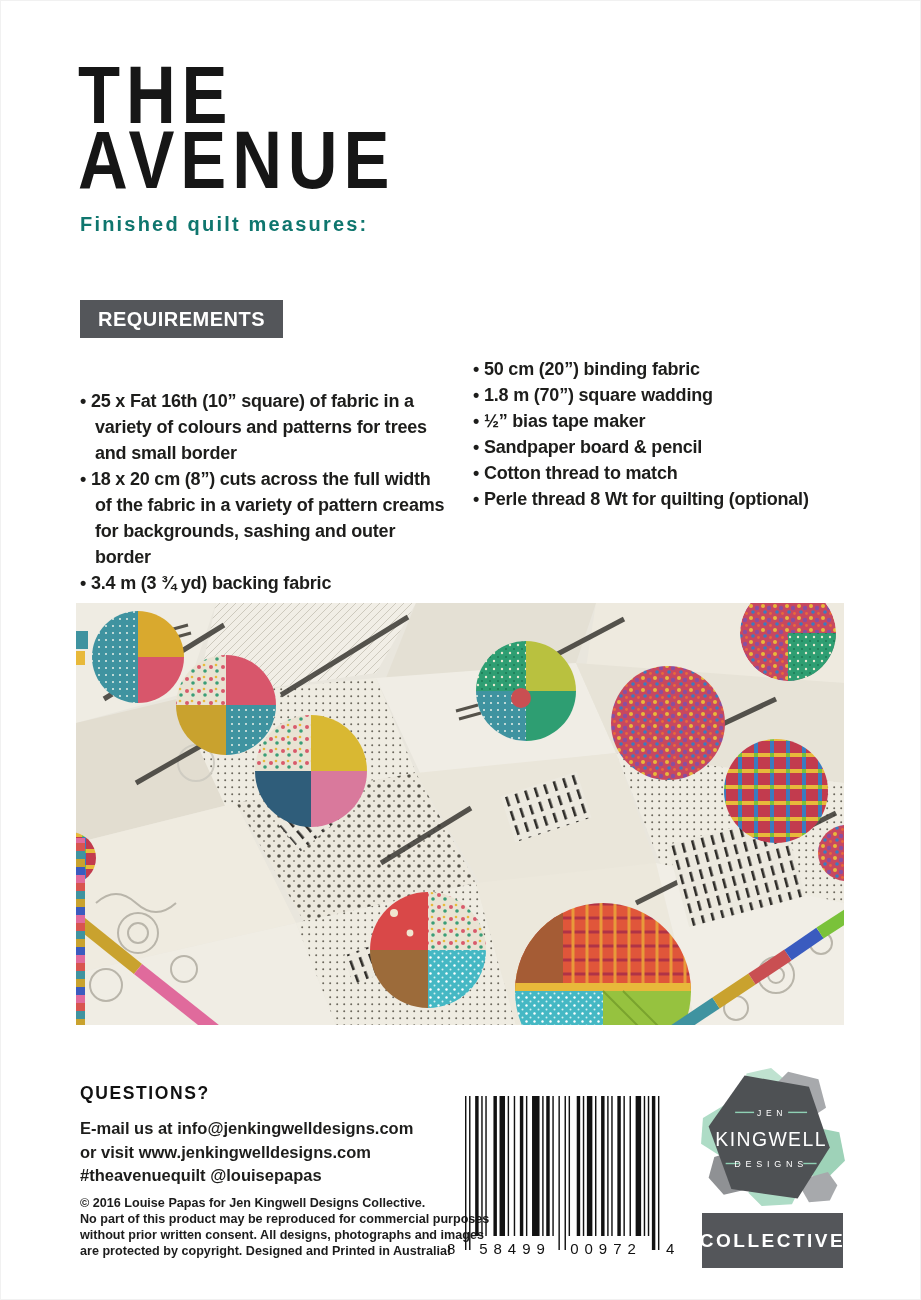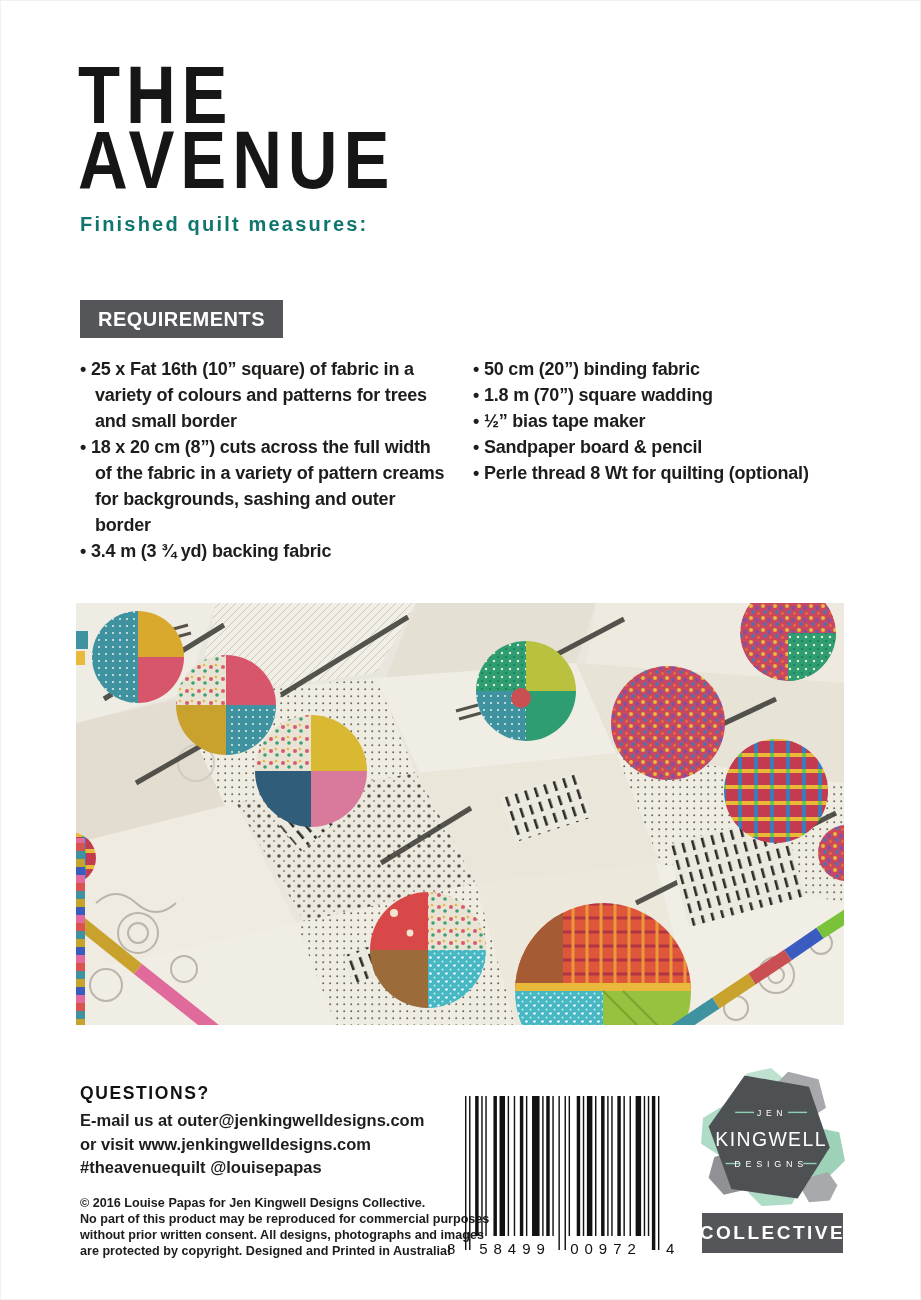--- a/index.html
+++ b/index.html
@@ -18,39 +18,39 @@
     font-size:20px;line-height:31px;font-weight:700;letter-spacing:2.2px;
     color:#0f766e;white-space:nowrap;
   }
   .req-header{
     position:absolute;left:80px;top:300px;width:203px;height:38px;
     background:#54565a;color:#fff;display:flex;align-items:center;justify-content:center;
     font-size:20px;font-weight:700;letter-spacing:.5px;
   }
   .req-cols{position:absolute;left:80px;top:356px;width:766px;display:flex;}
   .req-col{list-style:none;margin:0;padding:0;font-size:18px;line-height:26px;font-weight:600;color:#1d1d1b;letter-spacing:-.2px;}
-  .req-col.left{width:368px;margin-right:25px;}
+  .req-col.left{width:368px;margin-right:25px;margin-top:32px;}
   .req-col.right{width:373px;}
   .req-col li{padding-left:15px;text-indent:-15px;}
   .req-col li::before{content:"• ";}
   .photo{position:absolute;left:76px;top:603px;width:768px;height:422px;}
   .questions{position:absolute;left:80px;top:1083px;}
-  .q-head{font-size:17.5px;font-weight:700;letter-spacing:1.6px;margin-bottom:5px;color:#111;}
+  .q-head{font-size:17.5px;font-weight:700;letter-spacing:1.6px;margin-bottom:13px;color:#111;}
   .q-line{font-size:16.5px;line-height:23.5px;font-weight:600;color:#1d1d1b;}
   .copyright{position:absolute;left:80px;top:1196px;font-size:12.6px;line-height:15.9px;font-weight:600;color:#1c1c1c;}
   .barcode{position:absolute;left:445px;top:1092px;width:235px;height:180px;}
   .barcode svg{position:absolute;left:0;top:0;}
   .bc-digit{position:absolute;font-size:15px;color:#111;letter-spacing:2px;}
   .bc-d-left{left:2px;top:148px;}
   .bc-g1{left:26px;width:88px;top:148px;text-align:center;letter-spacing:6px;}
   .bc-g2{left:117px;width:88px;top:148px;text-align:center;letter-spacing:6px;}
   .bc-d-right{left:221px;top:148px;}
   .logo{position:absolute;left:697px;top:1066px;width:152px;height:142px;}
   .badge{
-    position:absolute;left:702px;top:1213px;width:141px;height:40px;background:#54565a;
+    position:absolute;left:702px;top:1213px;width:141px;height:55px;background:#54565a;
     color:#fff;display:flex;align-items:center;justify-content:center;
     font-size:19px;font-weight:700;letter-spacing:2.5px;
   }
 </style>
 </head>
 <body>
 
 <div class="page">
 
   <div class="title">
@@ -68,20 +68,21 @@
     <ul class="req-col left">
       <li>25 x Fat 16th (10” square) of fabric in a variety of colours and patterns for trees and small border</li>
       <li>18 x 20 cm (8”) cuts across the full width of the fabric in a variety of pattern creams for backgrounds, sashing and outer border</li>
       <li>3.4 m (3 ¾ yd) backing fabric</li>
     </ul>
     <ul class="req-col right">
       <li>50 cm (20”) binding fabric</li>
       <li>1.8 m (70”) square wadding</li>
       <li>½” bias tape maker</li>
       <li>Sandpaper board &amp; pencil</li>
+      <li>Cotton thread to match</li>
       <li>Perle thread 8 Wt for quilting (optional)</li>
     </ul>
   </div>
 
   <svg class="photo" viewBox="0 0 768 422" preserveAspectRatio="none">
     <defs>
       <clipPath id="ph">
           <rect x="0" y="0" width="768" height="422"></rect>
         </clipPath>
       <pattern id="pd1" width="7" height="7" patternUnits="userSpaceOnUse">
@@ -286,21 +287,21 @@
         <line x1="744" y1="330" x2="772" y2="312" stroke="#7ac23a" stroke-width="13"></line>
         <rect x="0" y="235" width="9" height="187" fill="url(#binding)"></rect>
         <rect x="0" y="28" width="12" height="18" fill="#3f93a0"></rect>
         <rect x="0" y="48" width="9" height="14" fill="#e8b93a"></rect>
       </g>
     </g>
   </svg>
 
   <div class="questions">
     <div class="q-head">QUESTIONS?</div>
-    <div class="q-line">E-mail us at outer@jenkingwelldesigns.com</div>
+    <div class="q-line">E-mail us at info@jenkingwelldesigns.com</div>
     <div class="q-line">or visit www.jenkingwelldesigns.com</div>
     <div class="q-line">#theavenuequilt @louisepapas</div>
   </div>
 
   <div class="copyright">
     <div>© 2016  Louise Papas  for Jen Kingwell Designs Collective.</div>
     <div>No part of this product may be reproduced for commercial purposes</div>
     <div>without prior written consent. All designs, photographs and images</div>
     <div>are protected by copyright. Designed and Printed in Australia!</div>
   </div>

